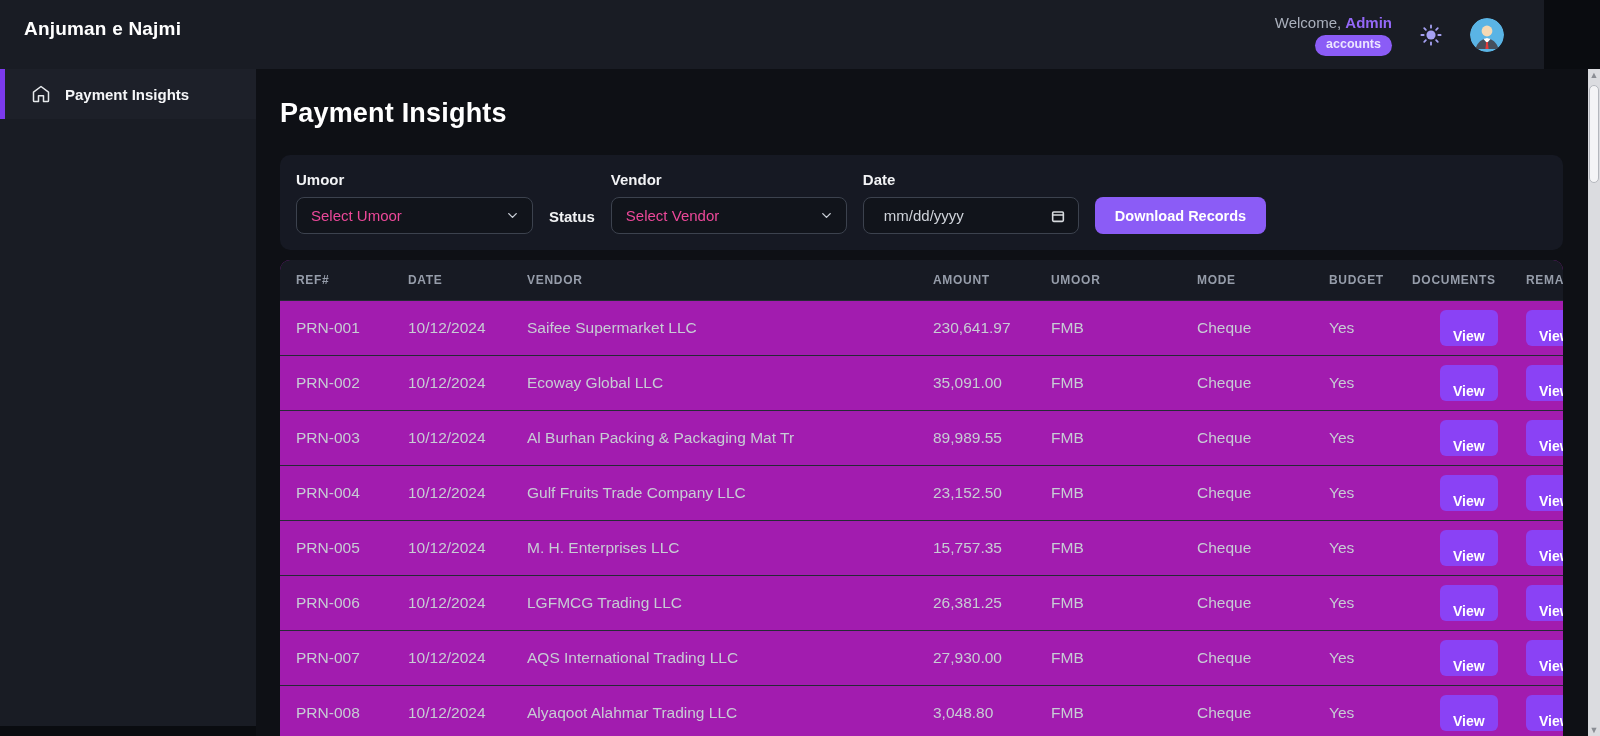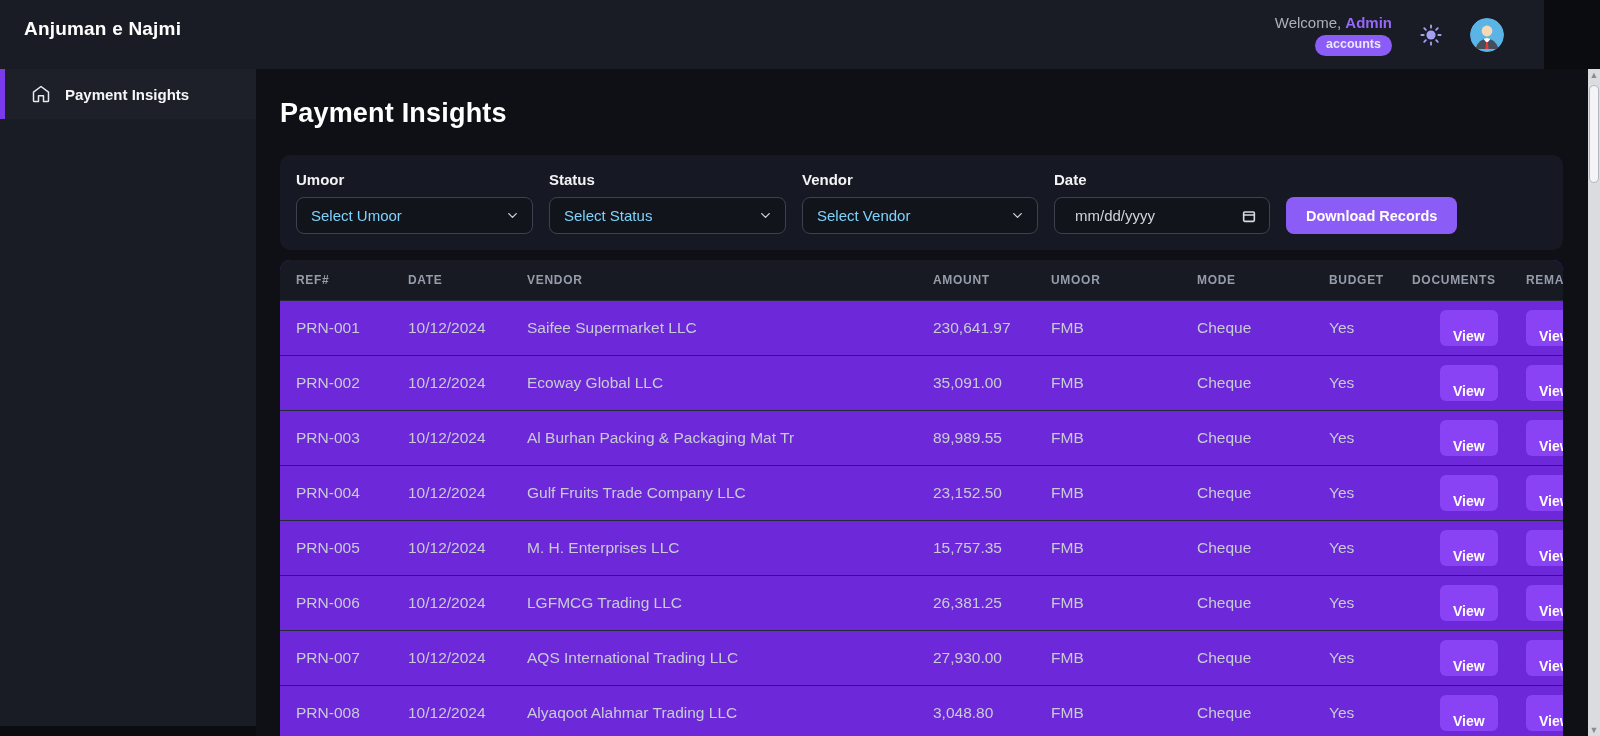--- a/index.html
+++ b/index.html
@@ -33,29 +33,29 @@
           background:#0e1015; padding-left:24px; }
   .page-title { margin:28px 0 26px; color:#ffffff; font-size:27px; line-height:32px;
                 font-weight:bold; letter-spacing:.2px; }
 
   .filter-card { width:1283px; height:95px; background:#161923; border-radius:10px;
                  padding:17px 16px 16px; display:flex; gap:16px; align-items:flex-end; }
   .field { display:flex; flex-direction:column; }
   .f-label { color:#f2f3f5; font-size:15px; line-height:16px; font-weight:bold; margin-bottom:9px; }
   .select, .date-input { width:237px; height:37px; background:#11141b; border:1px solid #3c424e;
             border-radius:8px; display:flex; align-items:center; justify-content:space-between;
-            padding:0 12px 0 14px; color:#7dd3fc; font-size:15px; cursor:pointer; }
+            padding:0 12px 0 14px; color:#ec4899; font-size:15px; cursor:pointer; }
   .date-input { width:216px; color:#cfd3da;padding-left:20px; }
   .f-vendor .select { width:236px; }
   .btn-primary { height:37px; padding:0 20px; background:#8b5cf6; color:#ffffff; border:none;
                  border-radius:8px; font-size:14.5px; font-weight:bold; cursor:pointer;
                  font-family:"Liberation Sans",sans-serif; }
 
   
-  .table-card { margin-top:10px; width:1283px; height:476px; background:#6d28d9;
+  .table-card { margin-top:10px; width:1283px; height:476px; background:#a21caf;
                 border-radius:10px 10px 0 0; overflow:hidden; }
   table.tbl { width:1380px; table-layout:fixed; border-collapse:collapse; }
   .tbl th { height:40px; background:#171a23; color:#969daa; font-size:12px; font-weight:bold;
             letter-spacing:.7px; text-align:left; padding-left:16px; white-space:nowrap; }
   .tbl td { height:55px; color:#c7ccd4; font-size:15.5px; padding-left:16px;
             border-top:1px solid #262a35; white-space:nowrap; }
   .tbl th:nth-child(1), .tbl td:nth-child(1){ width:112px; }
   .tbl th:nth-child(2), .tbl td:nth-child(2){ width:119px; }
   .tbl th:nth-child(3), .tbl td:nth-child(3){ width:406px; }
   .tbl th:nth-child(4), .tbl td:nth-child(4){ width:118px; }
@@ -142,28 +142,20 @@
         <span>Select Umoor</span>
         <span>
           <svg width="15" height="15" viewBox="0 0 24 24" fill="none" stroke="#cbd0d8" stroke-width="2.2" stroke-linecap="round" stroke-linejoin="round">
               <polyline points="6 9 12 15 18 9"></polyline>
             </svg>
         </span>
       </div>
     </div>
     <div class="field">
       <span class="f-label">Status</span>
-      <div class="select">
-        <span>Select Status</span>
-        <span>
-          <svg width="15" height="15" viewBox="0 0 24 24" fill="none" stroke="#cbd0d8" stroke-width="2.2" stroke-linecap="round" stroke-linejoin="round">
-              <polyline points="6 9 12 15 18 9"></polyline>
-            </svg>
-        </span>
-      </div>
     </div>
     <div class="field f-vendor">
       <span class="f-label">Vendor</span>
       <div class="select">
         <span>Select Vendor</span>
         <span>
           <svg width="15" height="15" viewBox="0 0 24 24" fill="none" stroke="#cbd0d8" stroke-width="2.2" stroke-linecap="round" stroke-linejoin="round">
               <polyline points="6 9 12 15 18 9"></polyline>
             </svg>
         </span>

